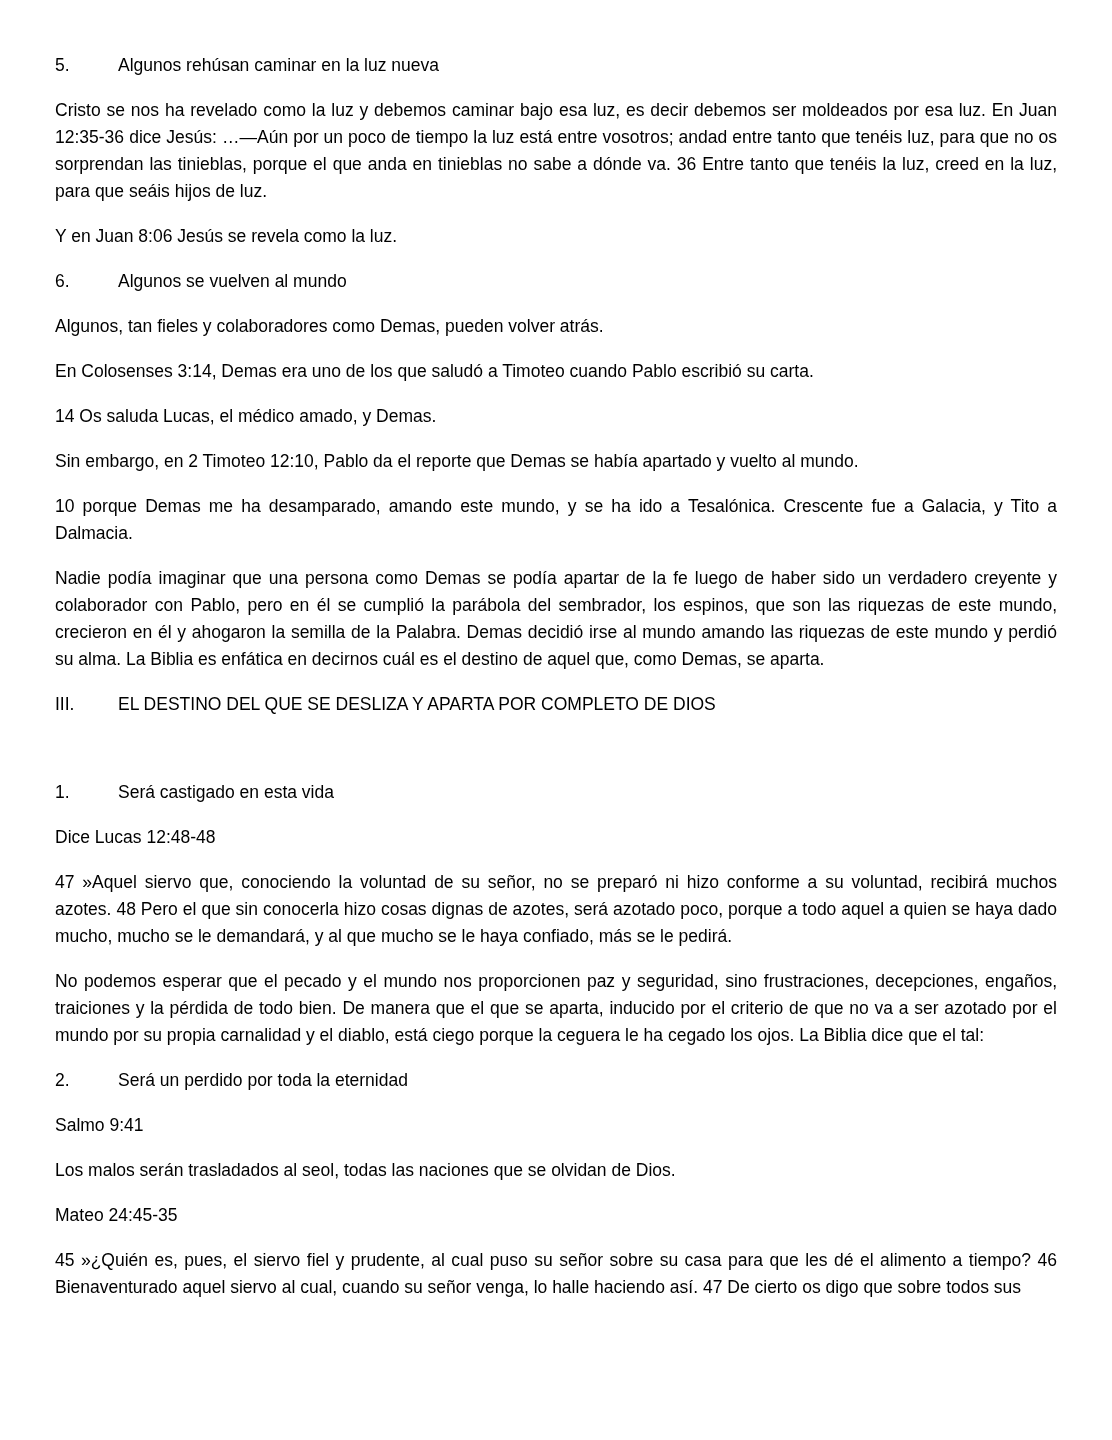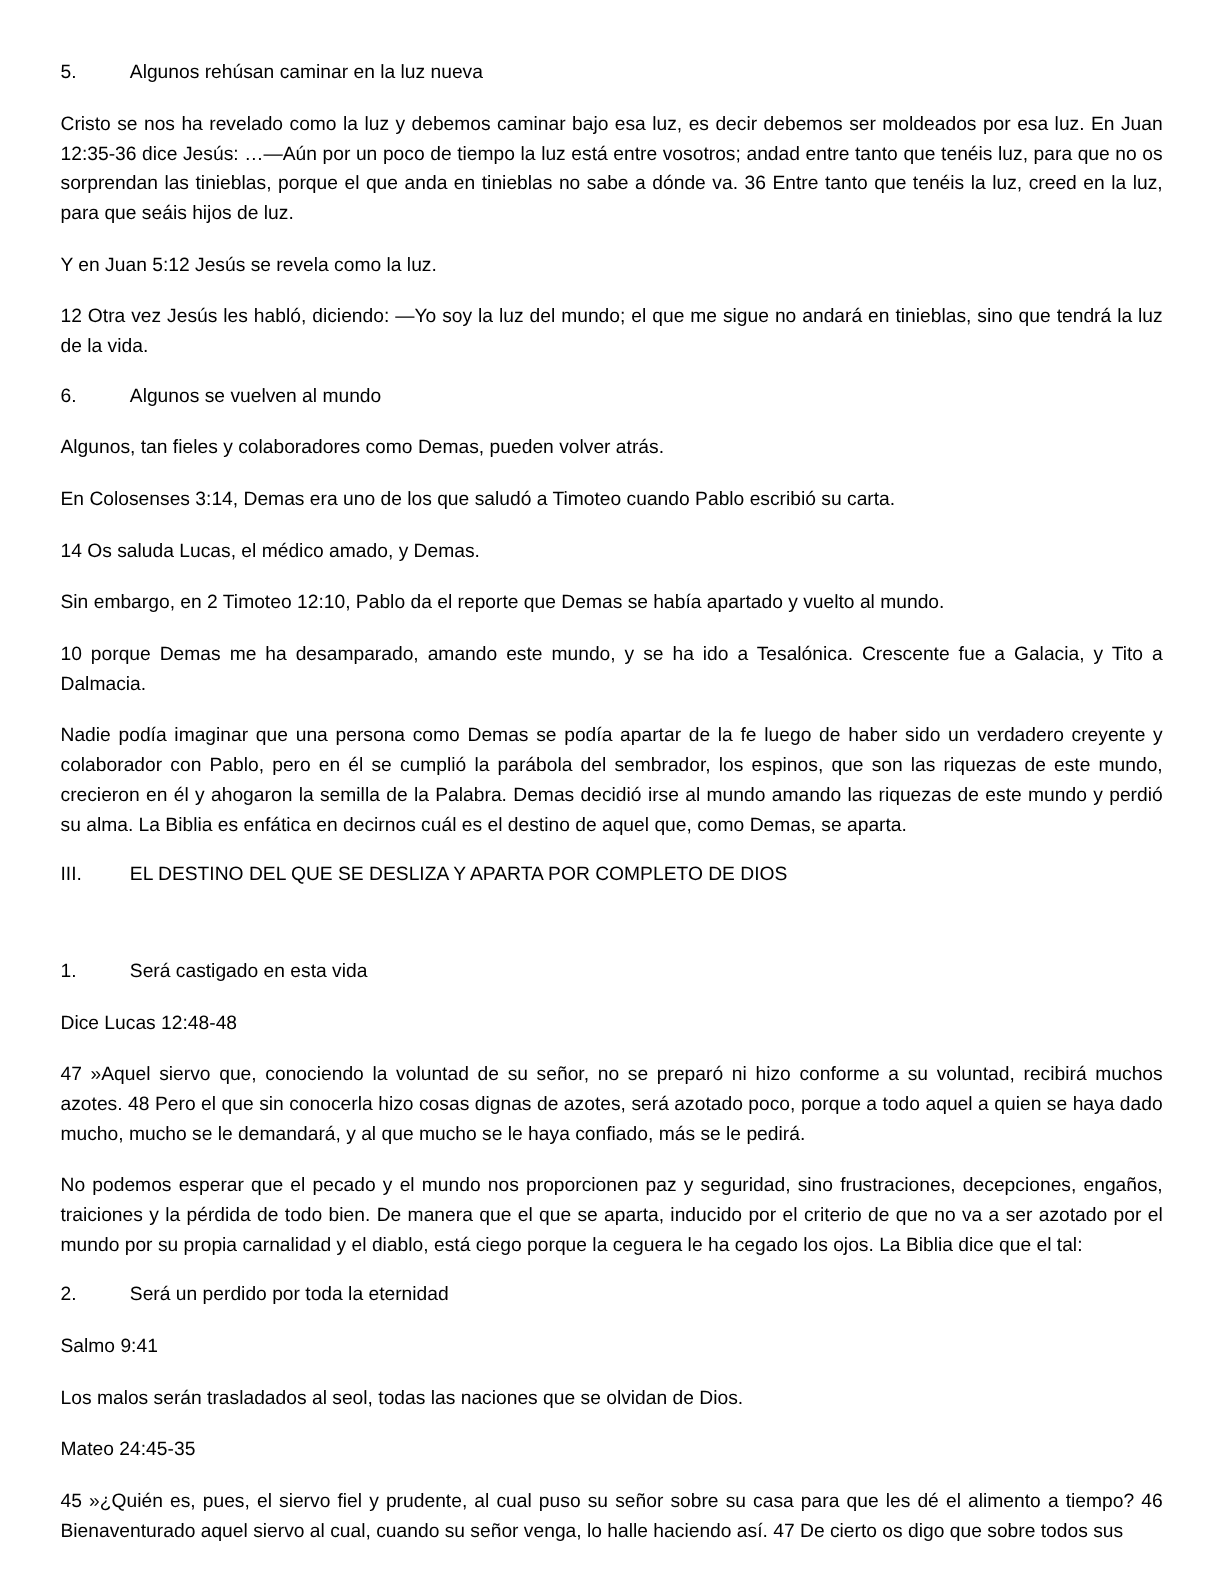--- a/index.html
+++ b/index.html
@@ -17,21 +17,20 @@
     font-size: 17.5px;
     line-height: 27px;
     color: #000000;
     overflow: hidden;
   }
   .block {
     margin: 0 0 18px 0;
   }
   .para {
     text-align: justify;
-    margin-top: 20px;
   }
   .heading {
     text-align: left;
     white-space: nowrap;
   }
   .heading .num {
     display: inline-block;
     width: 63px;
   }
   .spacer {
@@ -40,23 +39,22 @@
 </style>
 </head>
 <body>
 
 <div class="page">
 
   <div class="block heading"><span class="num">5.</span><span>Algunos rehúsan caminar en la luz nueva</span></div>
 
   <p class="block para">Cristo se nos ha revelado como la luz y debemos caminar bajo esa luz, es decir debemos ser moldeados por esa luz. En Juan 12:35-36 dice Jesús: …—Aún por un poco de tiempo la luz está entre vosotros; andad entre tanto que tenéis luz, para que no os sorprendan las tinieblas, porque el que anda en tinieblas no sabe a dónde va. 36 Entre tanto que tenéis la luz, creed en la luz, para que seáis hijos de luz.</p>
 
-  <p class="block para">Y en Juan 5:12 Jesús se revela como la luz.</p>
+  <p class="block para">Y en Juan 8:06 Jesús se revela como la luz.</p>
 
-  <p class="block para">12 Otra vez Jesús les habló, diciendo: —Yo soy la luz del mundo; el que me sigue no andará en tinieblas, sino que tendrá la luz de la vida.</p>
 
   <div class="block heading"><span class="num">6.</span><span>Algunos se vuelven al mundo</span></div>
 
   <p class="block para">Algunos, tan fieles y colaboradores como Demas, pueden volver atrás.</p>
 
   <p class="block para">En Colosenses 3:14, Demas era uno de los que saludó a Timoteo cuando Pablo escribió su carta.</p>
 
   <p class="block para">14 Os saluda Lucas, el médico amado, y Demas.</p>
 
   <p class="block para">Sin embargo, en 2 Timoteo 12:10, Pablo da el reporte que Demas se había apartado y vuelto al mundo.</p>

